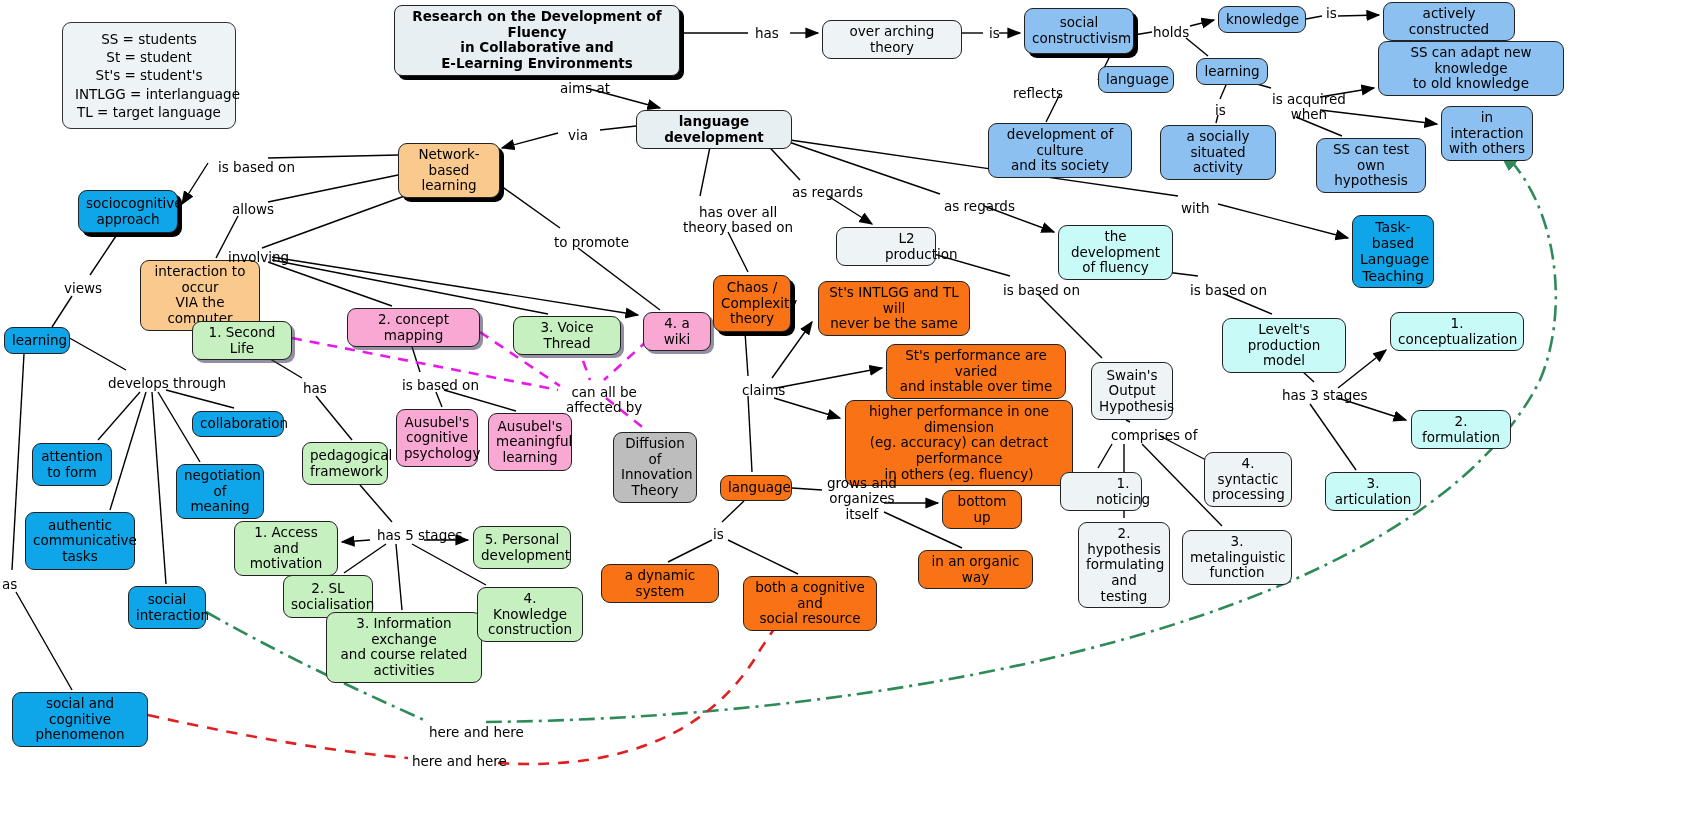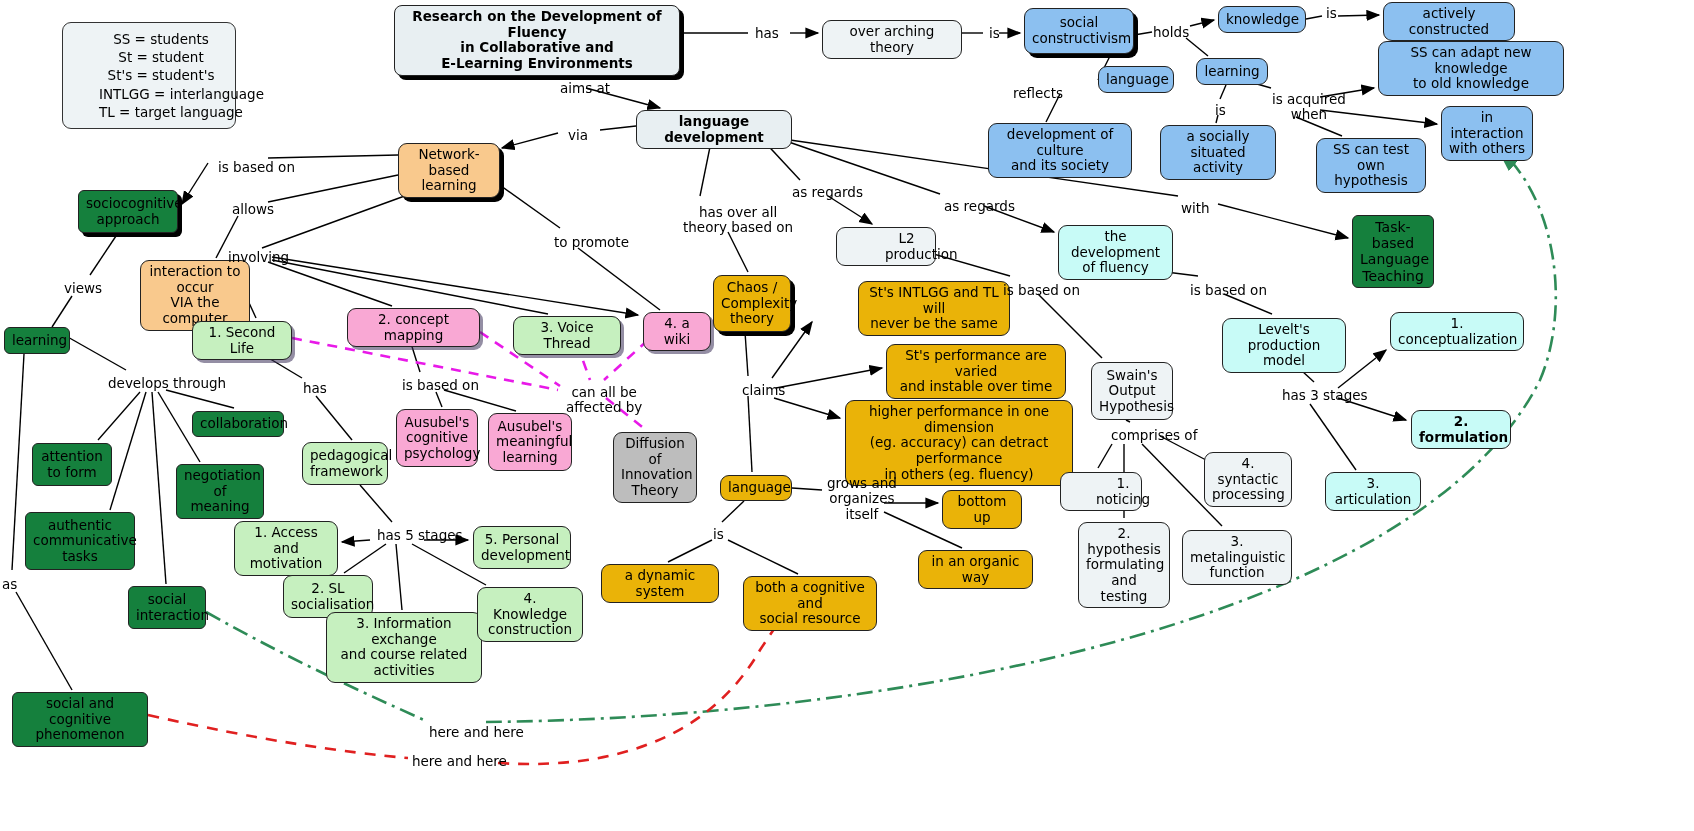--- a/index.html
+++ b/index.html
@@ -18,24 +18,24 @@
     color:#000;
     padding:3px 7px;
     z-index:5;
   }
   .node span{display:block;width:100%;}
 
   
   .c-blue{background:#8cc0f0;}
   .c-pale{background:#e8eff2;}
   .c-orange{background:#f9c98d;}
-  .c-purple{background:#15803d;border-radius:6px;}
+  .c-purple{background:#0ea5e9;}
   .c-green{background:#c6f0bf;}
   .c-pink{background:#f9a8d4;}
-  .c-yellow{background:#eab308;}
+  .c-yellow{background:#f97316;}
   .c-cyan{background:#c8fbf7;}
   .c-grey{background:#bdbdbd;}
   .c-white{background:#eef3f5;}
 
   
   .sh-hard{box-shadow:4px 4px 0 0 #000;}
   .sh-soft{box-shadow:3px 3px 0 0 rgba(60,50,90,.55);}
 
   .bold{font-weight:bold;}
 
@@ -54,21 +54,21 @@
     position:absolute;
     border:1px solid #333;
     border-radius:9px;
     background:#eef3f5;
     font-size:13.5px;
     line-height:1.35;
     text-align:center;
     padding:7px 12px;
     z-index:5;
   }
-  .legend div{white-space:pre;margin-left:24px;}
+  .legend div{white-space:pre;}
 </style>
 </head>
 <body>
 
 <div id="canvas">
 
   <svg id="edges" viewBox="0 0 1694 831">
     <defs>
       <marker id="ah" markerWidth="11" markerHeight="11" refX="9" refY="4" orient="auto">
         <path d="M0,0 L10,4 L0,8 z" fill="#000"></path>
@@ -309,21 +309,21 @@
         <span style="white-space: pre-line;">language development</span>
       </div>
       <div class="node c-orange sh-hard" style="left: 398px; top: 143px; width: 102px; min-height: 43px; font-size: 13.5px;">
         <span style="white-space: pre-line;">Network-based
 learning</span>
       </div>
       <div class="node c-purple sh-hard" style="left: 78px; top: 190px; width: 100px; min-height: 43px; font-size: 13.5px;">
         <span style="white-space: pre-line;">sociocognitive
 approach</span>
       </div>
-      <div class="node c-orange" style="left: 140px; top: 260px; width: 110px; min-height: 43px; font-size: 13.5px;">
+      <div class="node c-orange" style="left: 140px; top: 260px; width: 120px; min-height: 43px; font-size: 13.5px;">
         <span style="white-space: pre-line;">interaction to occur
 VIA the computer</span>
       </div>
       <div class="node c-purple" style="left: 4px; top: 327px; width: 66px; min-height: 27px; font-size: 13.5px;">
         <span style="white-space: pre-line;">learning</span>
       </div>
       <div class="node c-green sh-soft" style="left: 192px; top: 321px; width: 100px; min-height: 26px; font-size: 13.5px;">
         <span style="white-space: pre-line;">1. Second Life</span>
       </div>
       <div class="node c-pink sh-soft" style="left: 347px; top: 308px; width: 133px; min-height: 26px; font-size: 13.5px;">
@@ -345,21 +345,21 @@
       </div>
       <div class="node c-cyan" style="left: 1058px; top: 225px; width: 115px; min-height: 42px; font-size: 13.5px;">
         <span style="white-space: pre-line;">the development
 of fluency</span>
       </div>
       <div class="node c-purple" style="left: 1352px; top: 215px; width: 82px; min-height: 58px; font-size: 14px;">
         <span style="white-space: pre-line;">Task-based
 Language
 Teaching</span>
       </div>
-      <div class="node c-yellow" style="left: 858px; top: 281px; width: 152px; min-height: 43px; font-size: 13.5px;">
+      <div class="node c-yellow" style="left: 818px; top: 281px; width: 152px; min-height: 43px; font-size: 13.5px;">
         <span style="white-space: pre-line;">St's INTLGG and TL will
 never be the same</span>
       </div>
       <div class="node c-yellow" style="left: 886px; top: 344px; width: 180px; min-height: 43px; font-size: 13.5px;">
         <span style="white-space: pre-line;">St's performance are varied
 and instable over time</span>
       </div>
       <div class="node c-yellow" style="left: 845px; top: 400px; width: 228px; min-height: 60px; font-size: 13.5px;">
         <span style="white-space: pre-line;">higher performance in one dimension
 (eg. accuracy) can detract performance
@@ -370,21 +370,21 @@
 Output
 Hypothesis</span>
       </div>
       <div class="node c-cyan" style="left: 1222px; top: 318px; width: 124px; min-height: 42px; font-size: 13.5px;">
         <span style="white-space: pre-line;">Levelt's production
 model</span>
       </div>
       <div class="node c-cyan" style="left: 1390px; top: 312px; width: 134px; min-height: 26px; font-size: 13.5px;">
         <span style="white-space: pre-line;">1. conceptualization</span>
       </div>
-      <div class="node c-cyan" style="left: 1411px; top: 410px; width: 100px; min-height: 26px; font-size: 13.5px; font-weight: bold;">
+      <div class="node c-cyan" style="left: 1411px; top: 410px; width: 100px; min-height: 26px; font-size: 13.5px;">
         <span style="white-space: pre-line;">2. formulation</span>
       </div>
       <div class="node c-cyan" style="left: 1325px; top: 472px; width: 96px; min-height: 26px; font-size: 13.5px;">
         <span style="white-space: pre-line;">3. articulation</span>
       </div>
       <div class="node c-white" style="left: 1060px; top: 472px; width: 82px; min-height: 26px; font-size: 13.5px;">
         <span style="white-space: pre-line; margin-left: 44px;">1. noticing</span>
       </div>
       <div class="node c-white" style="left: 1204px; top: 452px; width: 88px; min-height: 42px; font-size: 13.5px;">
         <span style="white-space: pre-line;">4. syntactic

